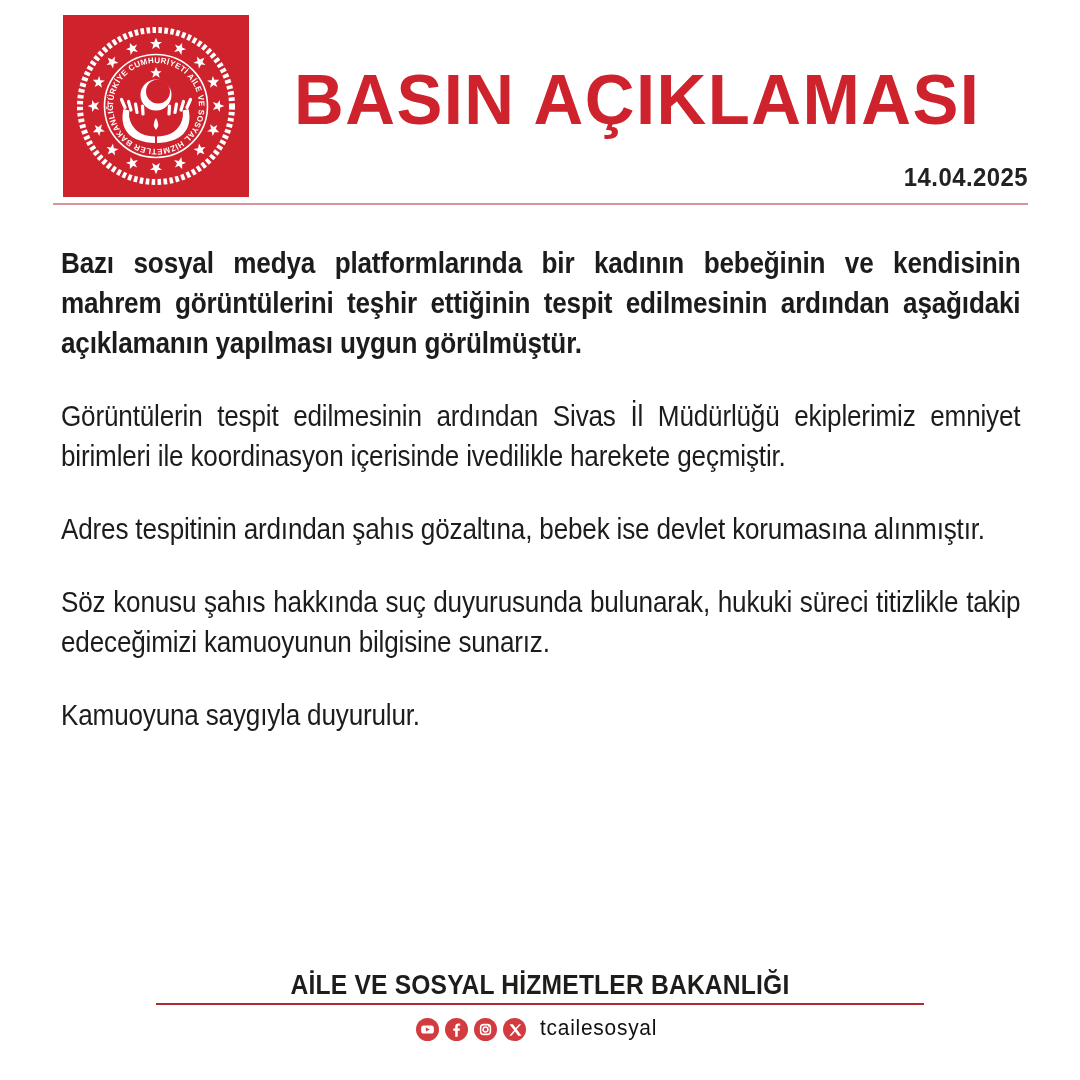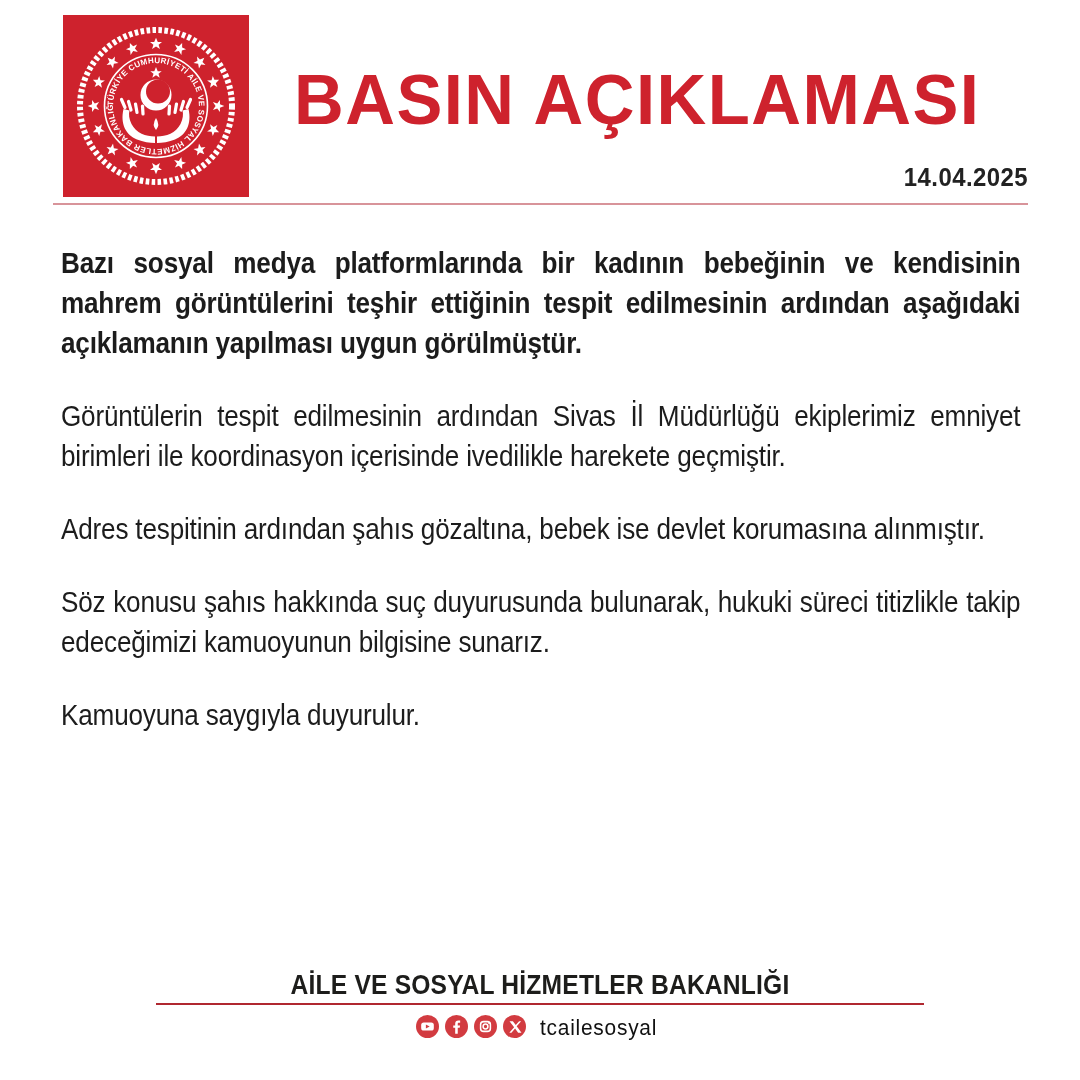--- a/index.html
+++ b/index.html
@@ -36,21 +36,21 @@
   .ministry-name{
     position:absolute;left:0;top:969px;width:1080px;text-align:center;margin:0;
     font-size:28px;font-weight:bold;letter-spacing:0.2px;color:#1d1d1b;
     transform:scaleX(0.88);transform-origin:540px 0;
   }
   .footer-line{
     position:absolute;left:156px;top:1003px;width:768px;height:2px;background:#b02830;
   }
   .social-row{
     position:absolute;left:0;top:1015px;width:1080px;height:26px;
-    display:flex;align-items:flex-start;justify-content:center;gap:6px;
+    display:flex;align-items:flex-end;justify-content:center;gap:6px;
   }
   .social-icon{width:23px;height:23px;display:inline-block;cursor:pointer;}
   .social-icon svg{width:23px;height:23px;display:block;}
   .social-handle{
     font-size:22px;color:#111111;letter-spacing:0.8px;margin-left:8px;
     transform:scaleX(0.95);transform-origin:left center;
   }
 </style>
 </head>
 <body>

